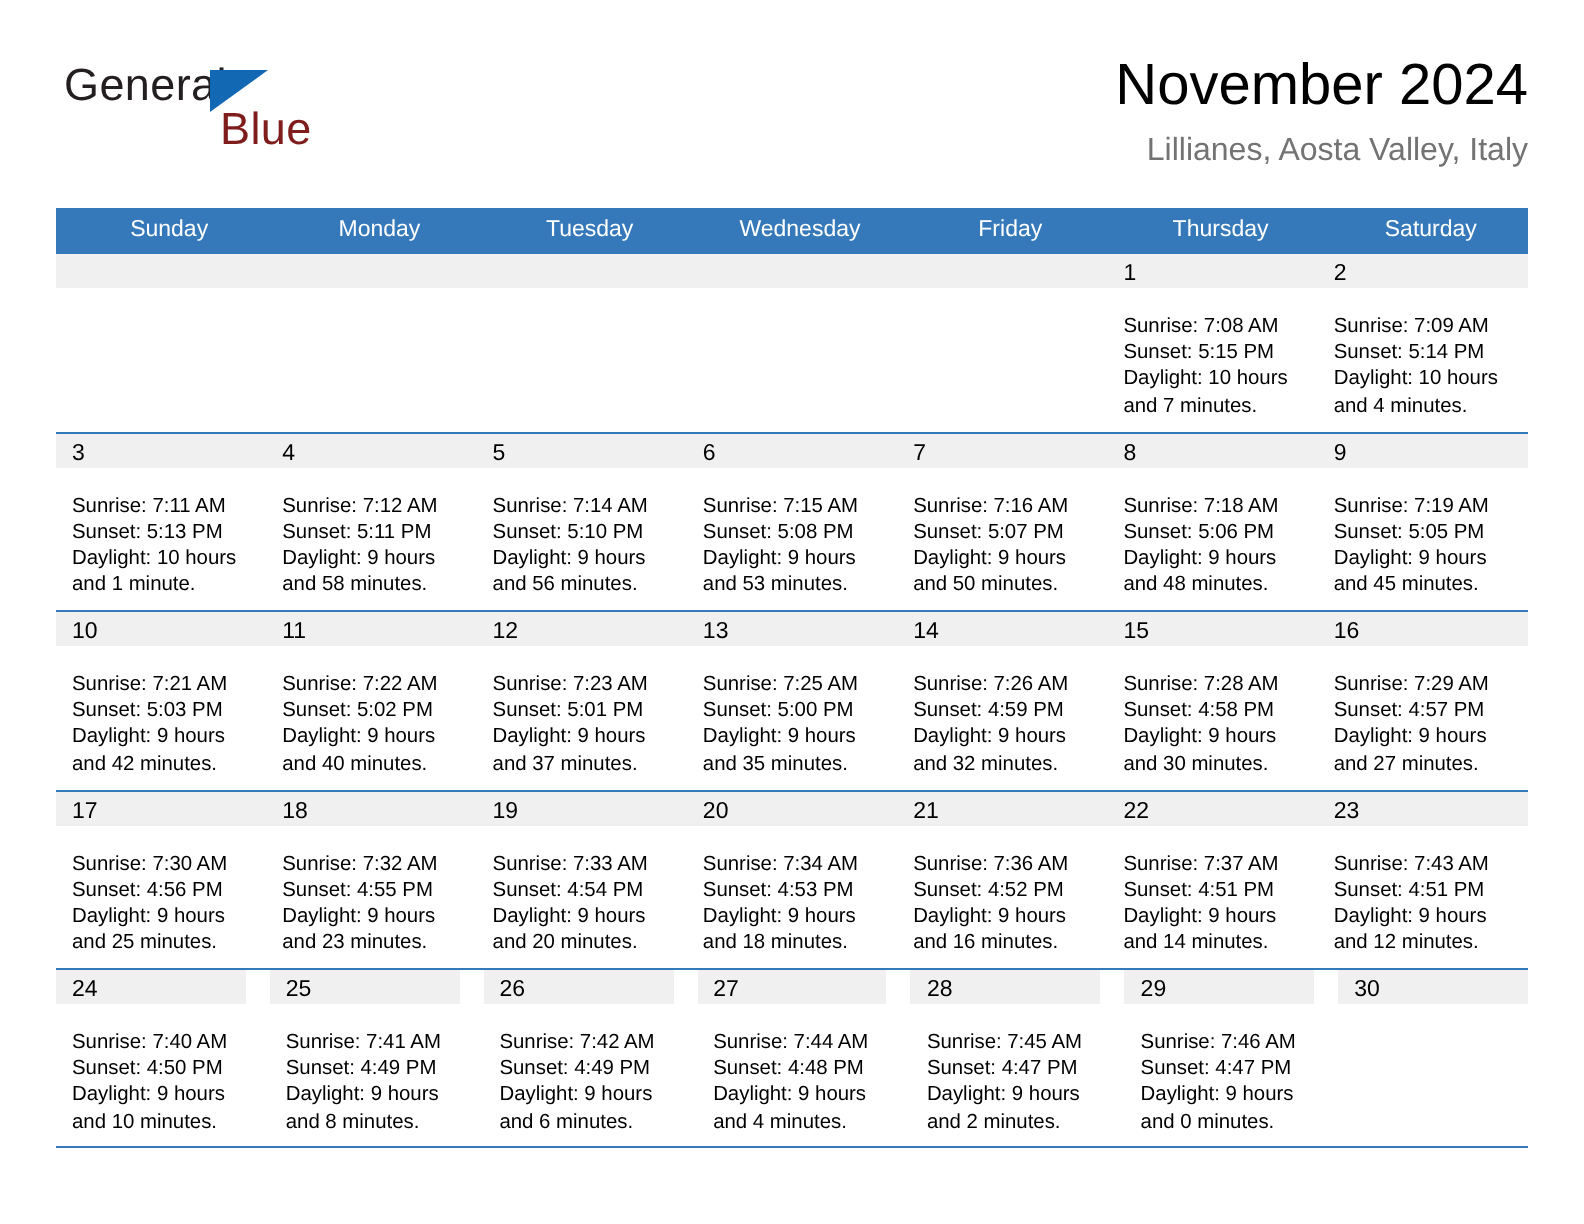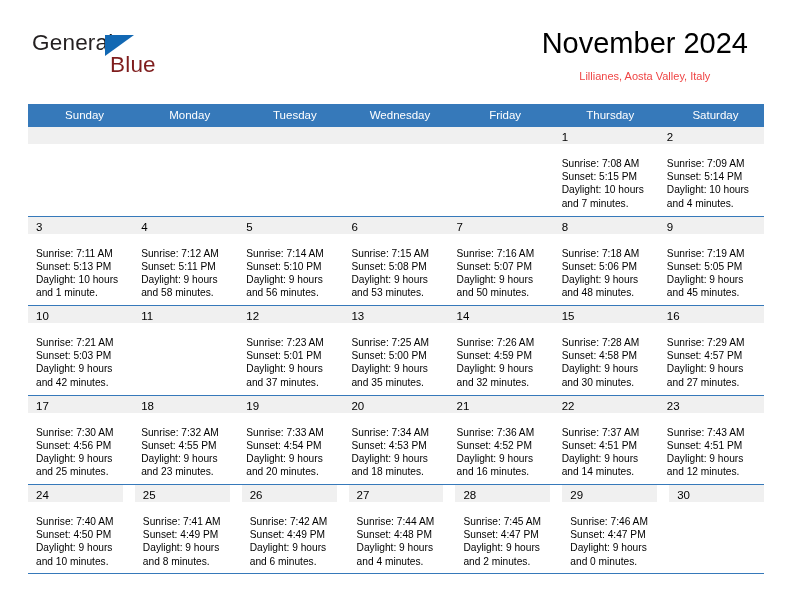--- a/index.html
+++ b/index.html
@@ -62,35 +62,35 @@
     top: 22px;
     font-size: 22.5px;
     letter-spacing: 0.2px;
     color: #7f1d1d;
     font-family: "Liberation Sans", sans-serif;
     margin-left: 46px;
   }
 
   .title-block {
     position: absolute;
-    right: 16px;
+    right: 0;
     top: 0;
-    text-align: center;
+    text-align: right;
   }
   .cal-title {
     font-size: 29px;
     font-weight: normal;
     color: #000000;
     line-height: 34px;
     white-space: nowrap;
   }
   .cal-subtitle {
     margin-top: 8px;
-    font-size: 11px;
-    color: #ef4444;
+    font-size: 16px;
+    color: #737373;
     line-height: 16px;
     white-space: nowrap;
   }
 
   
   .calendar {
     position: absolute;
     left: 28px;
     top: 104px;
     width: 736px;
@@ -288,20 +288,25 @@
           <div class="day-cell">
             <div class="day-number-band"><span class="day-number">10</span></div>
             <div class="day-info">
               <div>Sunrise: 7:21 AM</div>
               <div>Sunset: 5:03 PM</div>
               <div class="daylight-line">Daylight: 9 hours and 42 minutes.</div>
             </div>
           </div>
           <div class="day-cell">
             <div class="day-number-band"><span class="day-number">11</span></div>
+            <div class="day-info">
+              <div>Sunrise: 7:22 AM</div>
+              <div>Sunset: 5:02 PM</div>
+              <div class="daylight-line">Daylight: 9 hours and 40 minutes.</div>
+            </div>
           </div>
           <div class="day-cell">
             <div class="day-number-band"><span class="day-number">12</span></div>
             <div class="day-info">
               <div>Sunrise: 7:23 AM</div>
               <div>Sunset: 5:01 PM</div>
               <div class="daylight-line">Daylight: 9 hours and 37 minutes.</div>
             </div>
           </div>
           <div class="day-cell">

